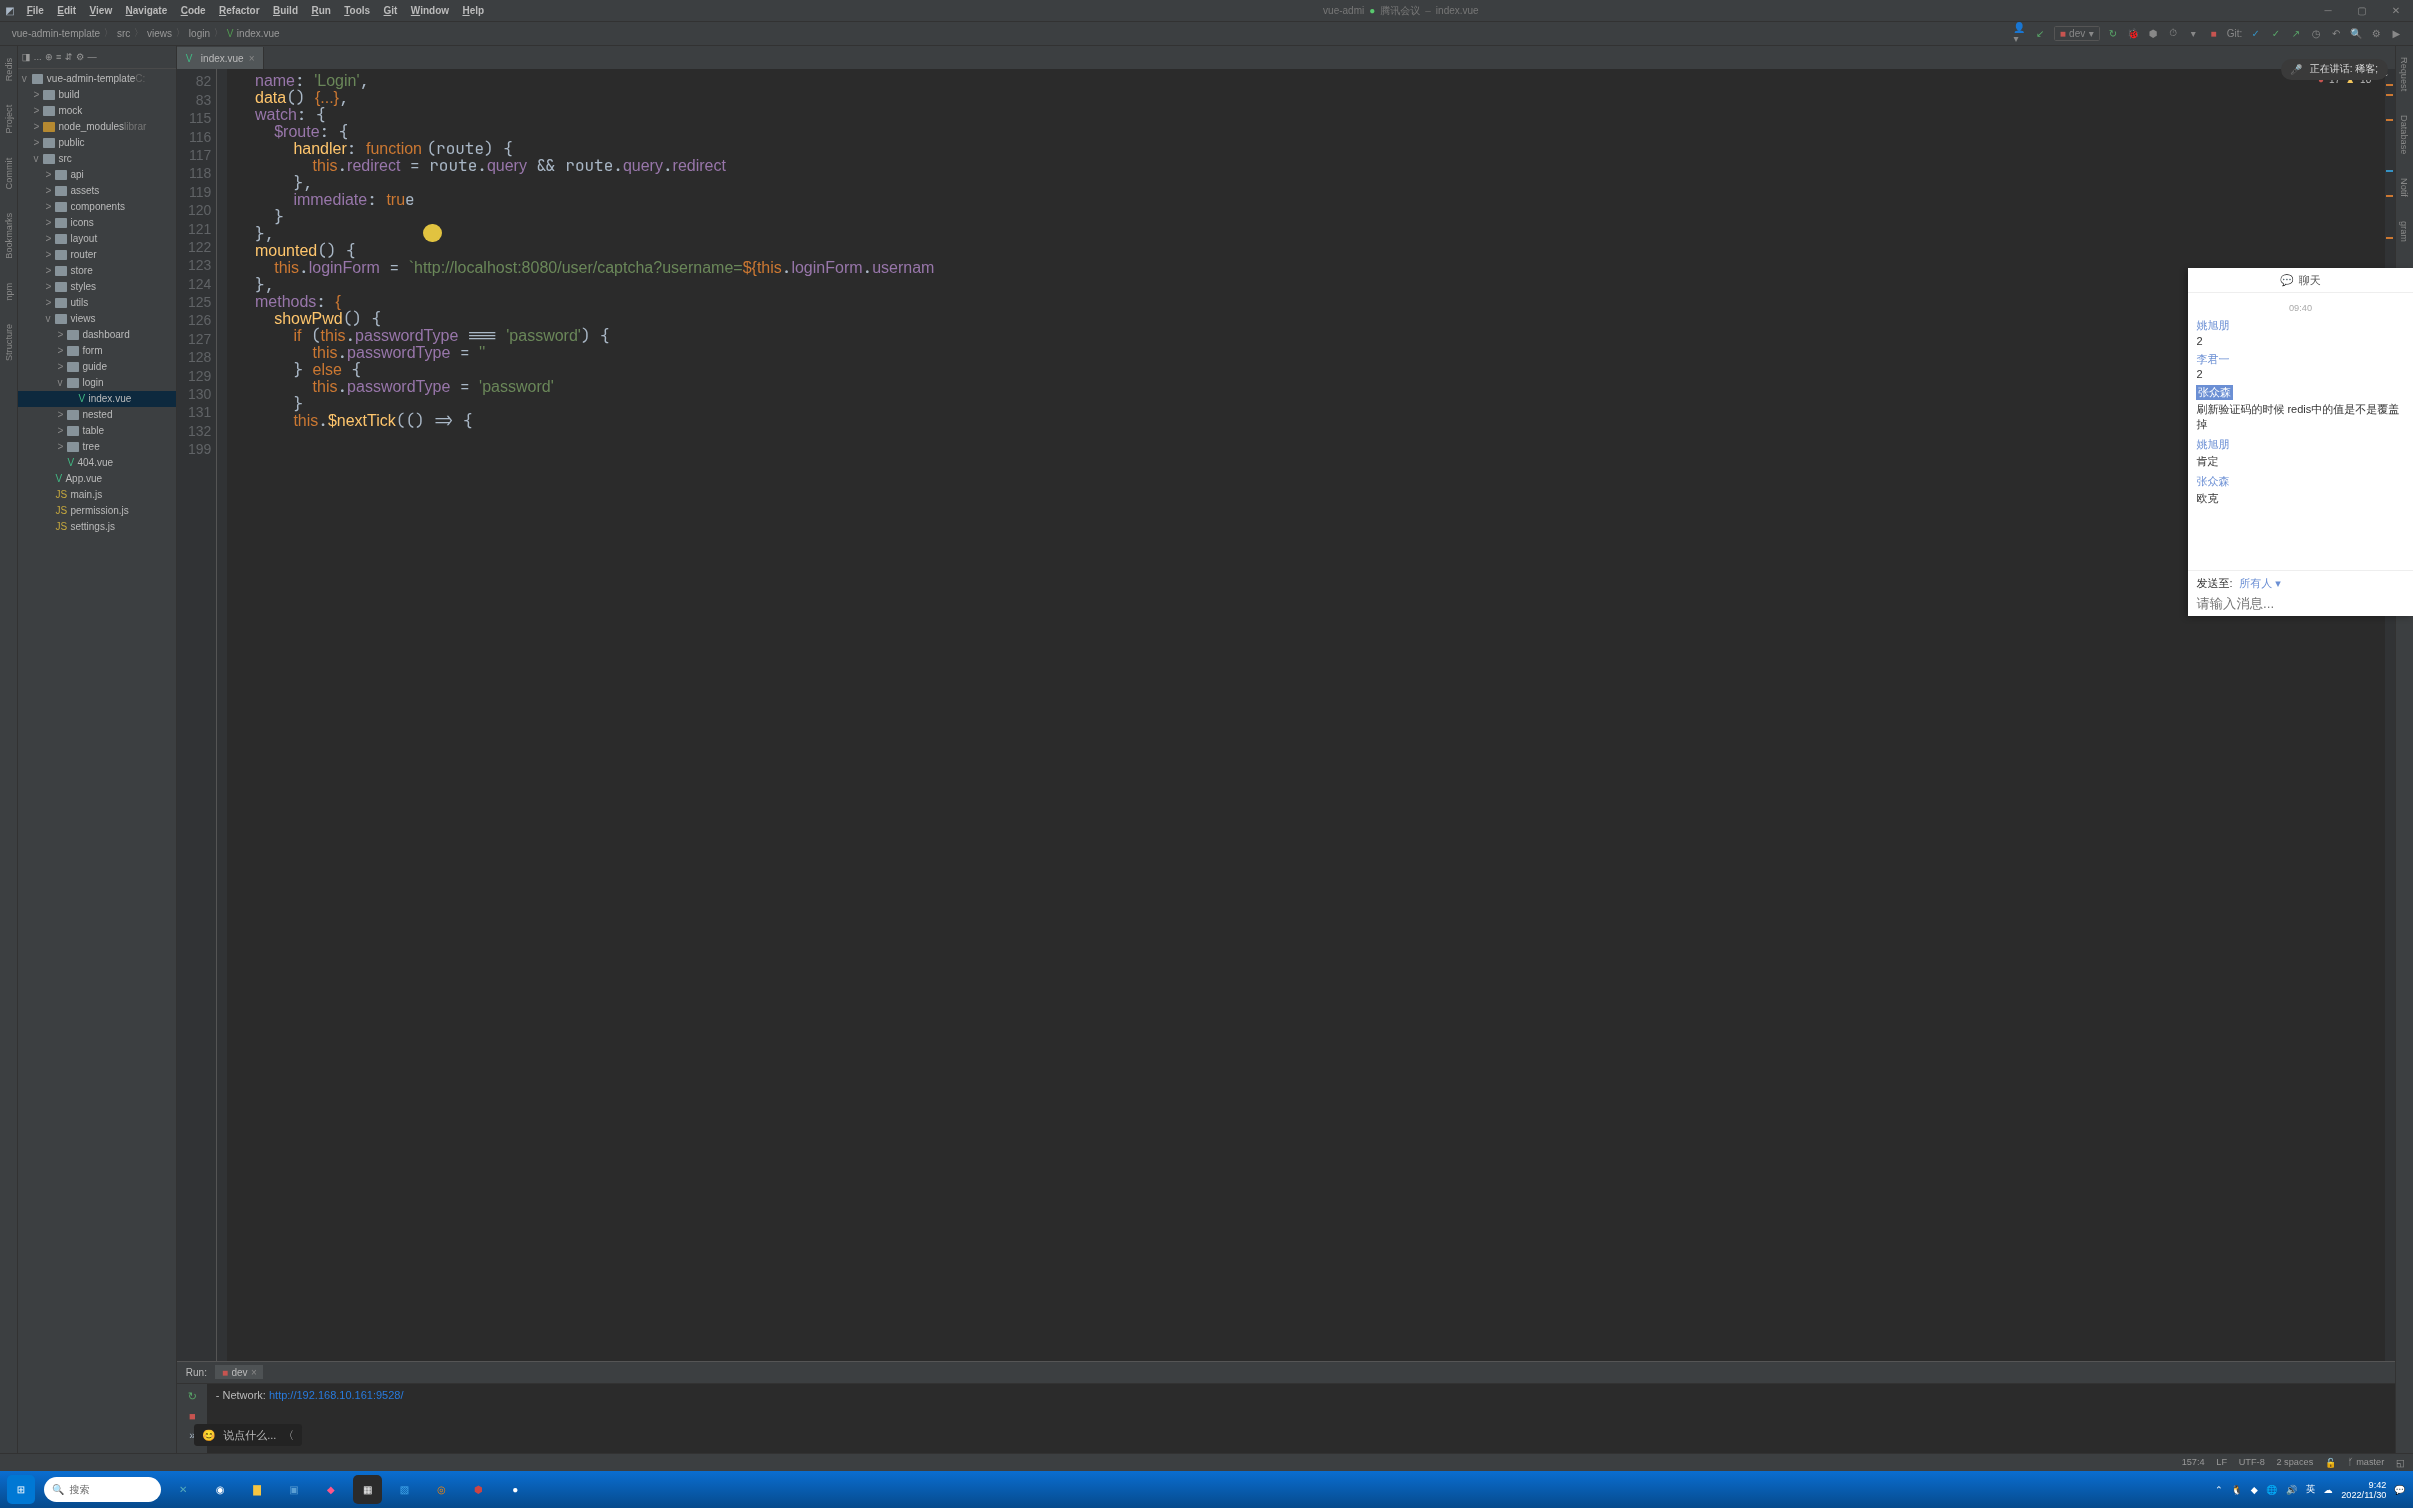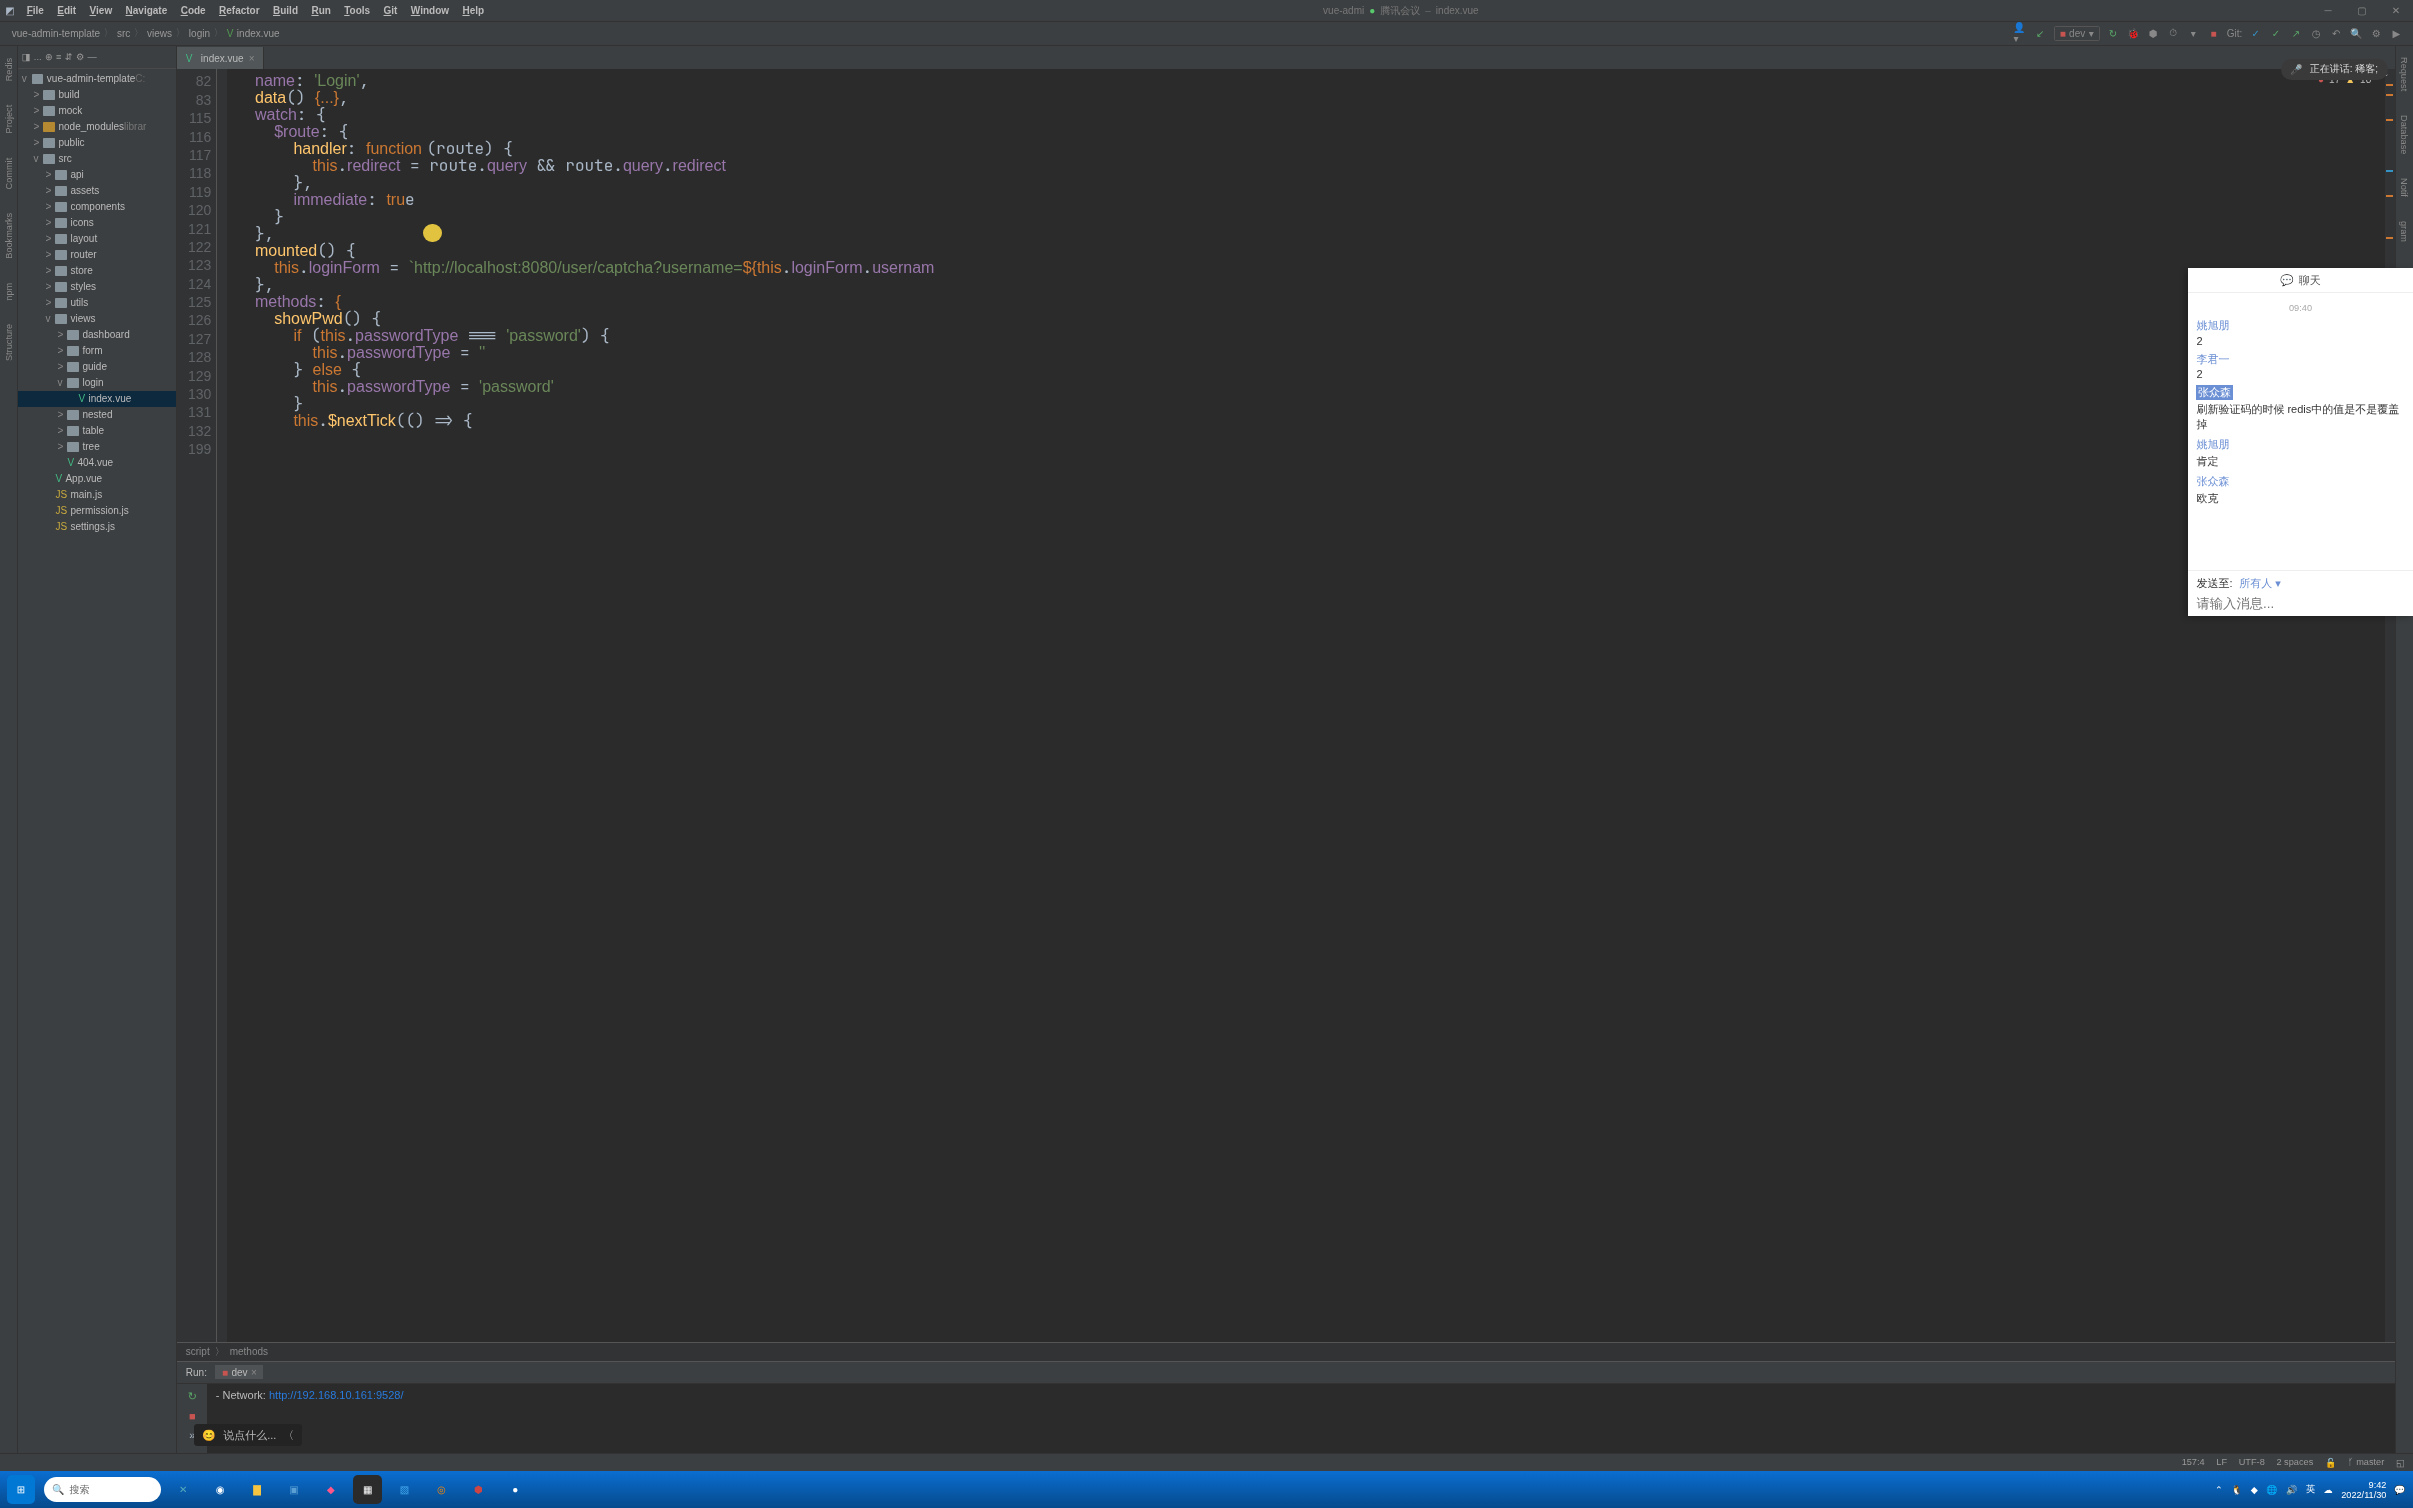--- a/index.html
+++ b/index.html
@@ -300,25 +300,20 @@
         </div>
         <div class="mm">
           <div class="mark" style="top:15px;background:#cc7832"></div>
           <div class="mark" style="top:25px;background:#cc7832"></div>
           <div class="mark" style="top:50px;background:#cc7832"></div>
           <div class="mark" style="top:101px;background:#3592c4"></div>
           <div class="mark" style="top:126px;background:#cc7832"></div>
           <div class="mark" style="top:168px;background:#cc7832"></div>
         </div>
       </div>
-      <div class="editor-breadcrumb">
-        <span>script</span>
-          <span>〉</span>
-          <span>methods</span>
-      </div>
 
       <div class="run-panel">
         <div class="run-tabs">
           <span>Run:</span>
           <span style="display:flex;gap:3.4px;background:#4e5254;padding:1.7px 6.7px;">
             <span class="red">■</span>
               <span>dev</span>
               <span style="color:#888">×</span>
           </span>
         </div>

